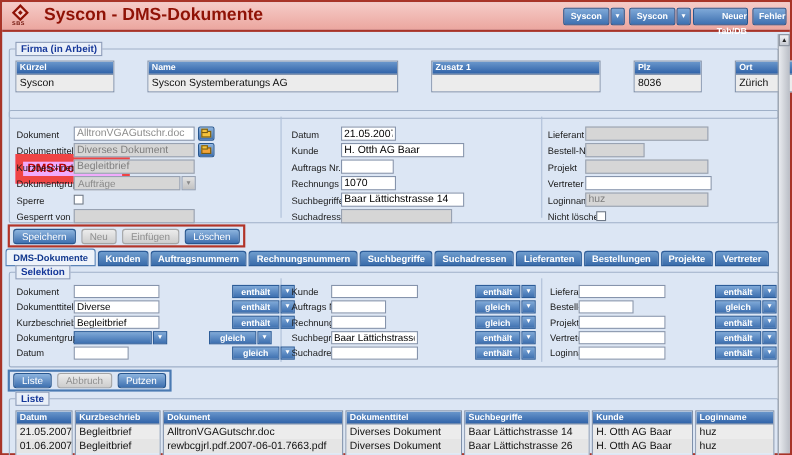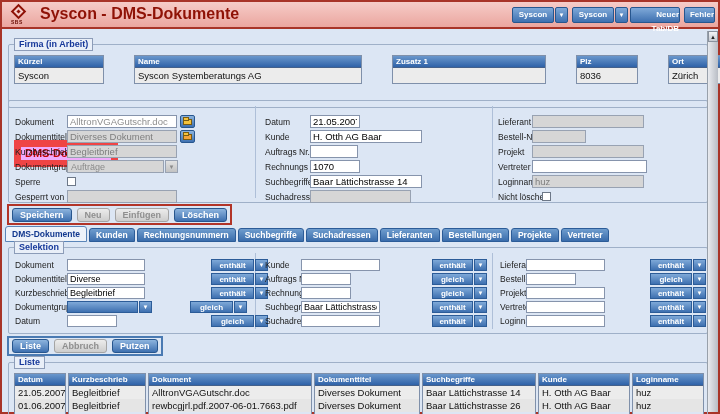--- a/index.html
+++ b/index.html
@@ -75,21 +75,21 @@
   .ddblue { display:flex; }
   .ddblue .body { height:12px; background:linear-gradient(#7fa9d8,#3e70b0); border:1px solid #2c5c98;
     color:#fff; font-size:8px; font-weight:bold; line-height:11px; text-align:center; }
   .ddblue .arrow { width:13px; height:12px; margin-left:1px; background:linear-gradient(#7fa9d8,#3e70b0);
     border:1px solid #2c5c98; color:#fff; font-size:6px; line-height:11px; text-align:center; }
 
   .vsep { position:absolute; width:0; border-left:1px solid #aebfd8; }
 
   
   .btn { height:14px; background:linear-gradient(#8db4de,#3e70b0); border:1px solid #27568e; border-radius:3px;
-    color:#fff; font-weight:bold; font-size:9px; line-height:12px; padding:0 7px; font-family:inherit; }
+    color:#fff; font-weight:normal; font-size:9px; line-height:12px; padding:0 7px; font-family:inherit; }
   .btn.dis { background:linear-gradient(#ececec,#cdcdcd); color:#8f8f8f; border-color:#a4a4a4; }
   .btnbox { position:absolute; display:flex; gap:5px; align-items:center; padding:0 3px; }
   .btnbox.red { border:2px solid #b23428; }
   .btnbox.blue { border:2px solid #4a7ab2; }
 
   
   .tabs { position:absolute; left:3px; top:224px; display:flex; gap:2px; align-items:flex-end; height:16px; }
   .tab { height:14px; background:linear-gradient(#6f9dce,#3a6cab); border:1px solid #2c5c98;
     border-radius:3px 3px 0 0; color:#fff; font-size:8.5px; font-weight:bold; line-height:13px; padding:0 6px; white-space:nowrap; }
   .tab.active { height:16px; background:#eef3fa; color:#12388e; border-color:#5b85b8; line-height:15px; }
@@ -260,20 +260,21 @@
   <div class="btnbox red" style="left:5px; top:202px; height:21px;">
     <button class="btn">Speichern</button>
     <button class="btn dis">Neu</button>
     <button class="btn dis">Einfügen</button>
     <button class="btn">Löschen</button>
   </div>
 
   <div class="tabs">
     <div class="tab active">DMS-Dokumente</div>
     <div class="tab">Kunden</div>
+    <div class="tab">Auftragsnummern</div>
     <div class="tab">Rechnungsnummern</div>
     <div class="tab">Suchbegriffe</div>
     <div class="tab">Suchadressen</div>
     <div class="tab">Lieferanten</div>
     <div class="tab">Bestellungen</div>
     <div class="tab">Projekte</div>
     <div class="tab">Vertreter</div>
   </div>
 
   <div class="fs" style="left:6px; top:245px; width:700px; height:87px;">

